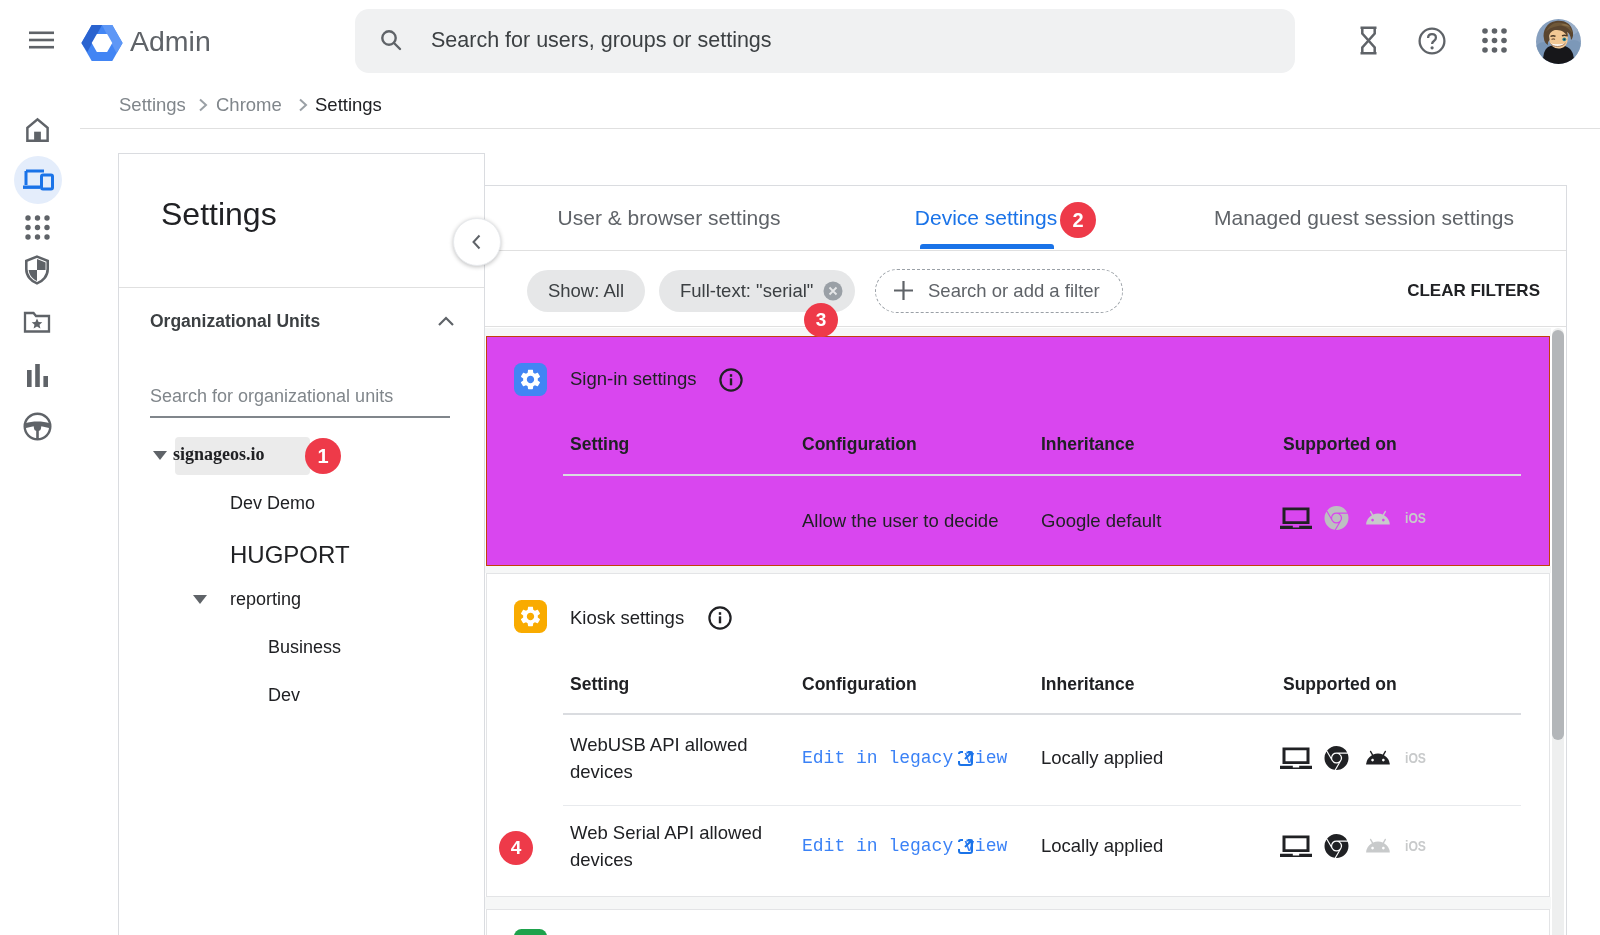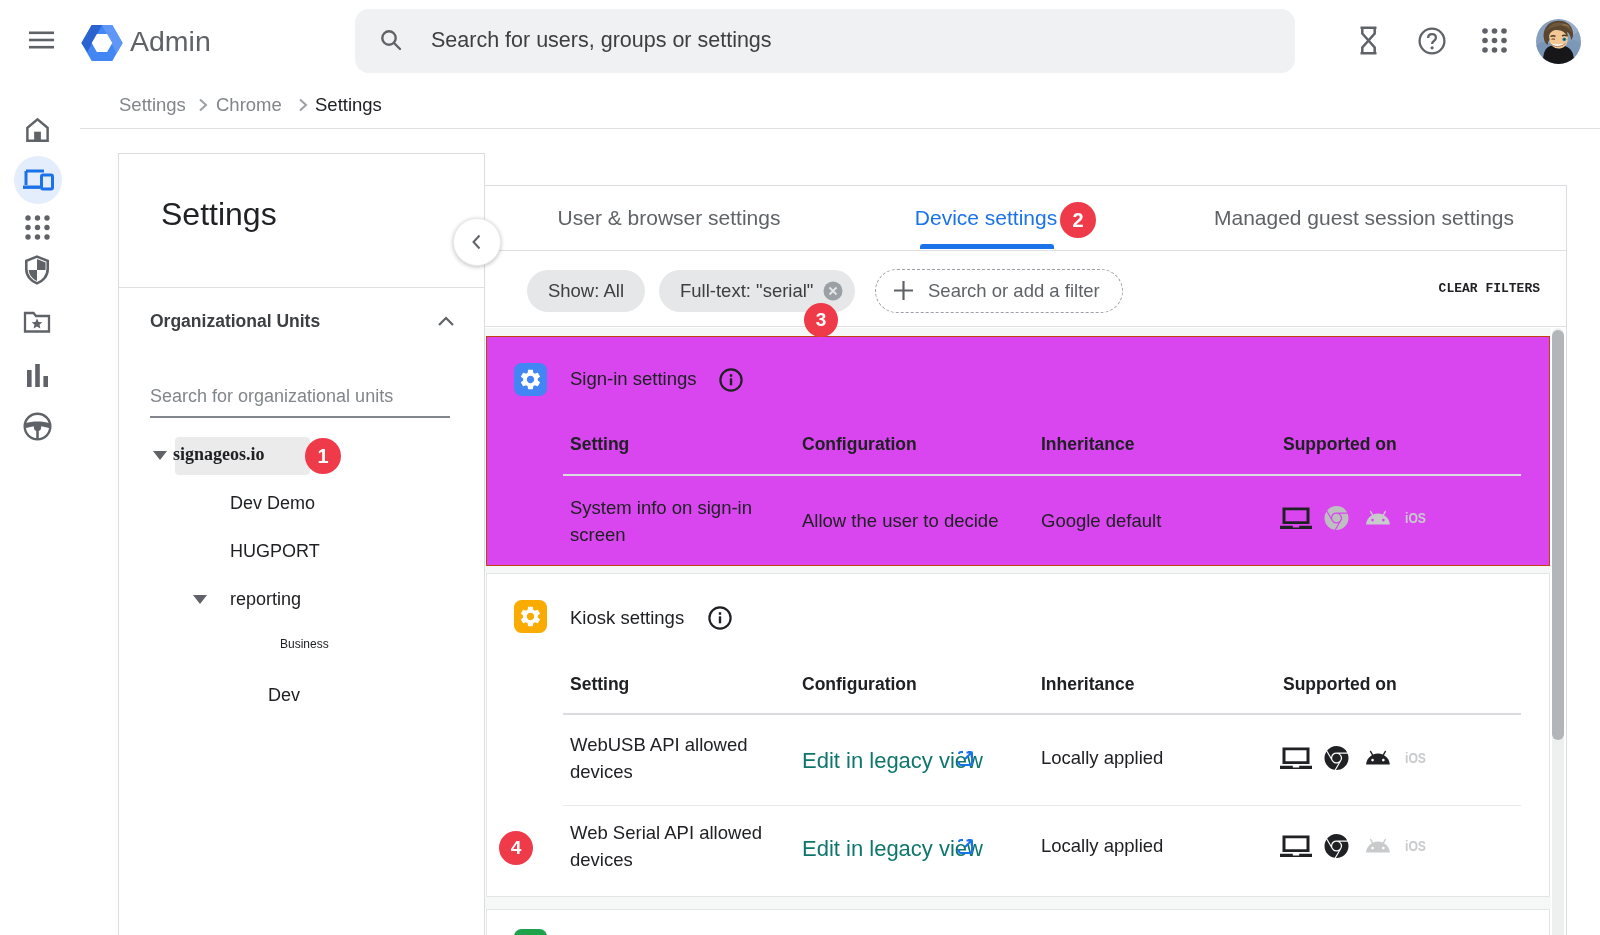--- a/index.html
+++ b/index.html
@@ -2,21 +2,21 @@
 <html><head>
 <meta charset="utf-8">
 <style>
   * { margin:0; padding:0; box-sizing:border-box; }
   html,body { width:1600px; height:935px; overflow:hidden; background:#fff;
     font-family:"Liberation Sans", sans-serif; }
   .abs { position:absolute; }
   svg { display:block; }
   .th { font-size:17.5px; font-weight:700; color:#202124; }
   .td { font-size:18.5px; color:#202124; }
-  .link { font-size:22px; color:#0f766e; }
+  .link { font-size:18px; color:#3b82f6;font-family:Liberation Mono, monospace; }
 </style>
 </head>
 <body>
 <div class="abs" style="left:0;top:0;width:1600px;height:935px;">
 
   <div id="topbar" class="abs" style="left:0;top:0;width:1600px;height:80px;background:#fff;">
 
     <svg class="abs" style="left:29px;top:30px;" width="25" height="20" viewBox="0 0 25 20">
       <rect x="0" y="1.5" width="25" height="2.6" fill="#5f6368"></rect>
       <rect x="0" y="8.7" width="25" height="2.6" fill="#5f6368"></rect>
@@ -164,26 +164,26 @@
     <div class="abs" style="left:31px;top:232px;font-size:18px;color:#80868b;">Search for organizational units</div>
     <div class="abs" style="left:31px;top:262px;width:300px;height:2px;background:#80868b;"></div>
 
     <div class="abs" style="left:56px;top:283px;width:135px;height:38px;border-radius:4px;background:#ebebeb;"></div>
     <svg class="abs" style="left:34px;top:297px;" width="14" height="9" viewBox="0 0 14 9">
         <path d="M0 0 H14 L7 9 Z" fill="#5f6368"></path>
       </svg>
     <div class="abs" style="left:54px;top:290px;font-size:18px;font-weight:700;color:#202124;font-family:Liberation Serif, serif;">signageos.io</div>
     <div class="abs" style="left:186px;top:284px;width:36px;height:36px;border-radius:50%;background:#ee3a49;color:#fff;font-size:20px;font-weight:700;text-align:center;line-height:36px;">1</div>
     <div class="abs" style="left:111px;top:339px;font-size:18px;color:#202124;">Dev Demo</div>
-    <div class="abs" style="left:111px;top:387px;font-size:18px;color:#202124;">HUGPORT</div>
+    <div class="abs" style="left:111px;top:387px;font-size:24px;color:#202124;">HUGPORT</div>
     <svg class="abs" style="left:74px;top:441px;" width="14" height="9" viewBox="0 0 14 9">
         <path d="M0 0 H14 L7 9 Z" fill="#5f6368"></path>
       </svg>
     <div class="abs" style="left:111px;top:435px;font-size:18px;color:#202124;">reporting</div>
-    <div class="abs" style="left:149px;top:483px;font-size:12px;color:#202124;margin-left:12px;">Business</div>
+    <div class="abs" style="left:149px;top:483px;font-size:18px;color:#202124;">Business</div>
     <div class="abs" style="left:149px;top:531px;font-size:18px;color:#202124;">Dev</div>
   </div>
 
   <div id="mainpanel" class="abs" style="left:485px;top:153px;width:1082px;height:782px;background:#fff;border-top:1px solid #dadce0;border-right:1px solid #dadce0;margin-top:32px;">
 
     <div class="abs" style="left:0;top:0;width:1081px;height:65px;border-bottom:1px solid #e0e0e0;">
       <div class="abs" style="left:59px;top:20px;width:250px;text-align:center;font-size:21px;color:#5f6368;">User &amp; browser settings</div>
       <div class="abs" style="left:376px;top:20px;width:250px;text-align:center;font-size:21px;color:#1a73e8;">Device settings</div>
       <div class="abs" style="left:575px;top:16px;width:36px;height:36px;border-radius:50%;background:#ee3a49;color:#fff;font-size:20px;font-weight:700;text-align:center;line-height:36px;">2</div>
       <div class="abs" style="left:435px;top:58px;width:134px;height:5px;background:#1a73e8;border-radius:3px 3px 0 0;"></div>
@@ -198,21 +198,21 @@
       <svg class="abs" style="left:338px;top:30px;" width="20" height="20" viewBox="0 0 20 20">
         <circle cx="10" cy="10" r="9.5" fill="#9aa0a6"></circle>
         <path d="M6.5 6.5 L13.5 13.5 M13.5 6.5 L6.5 13.5" stroke="#e6e7e8" stroke-width="1.8"></path>
       </svg>
       <div class="abs" style="left:319px;top:52px;width:34px;height:34px;border-radius:50%;background:#ee3a49;color:#fff;font-size:19px;font-weight:700;text-align:center;line-height:34px;z-index:5;">3</div>
       <div class="abs" style="left:390px;top:18px;width:248px;height:44px;border-radius:22px;border:1.6px dashed #9aa0a6;"></div>
       <svg class="abs" style="left:408px;top:29px;" width="21" height="21" viewBox="0 0 21 21">
         <path d="M10.5 1 V20 M1 10.5 H20" stroke="#5f6368" stroke-width="2.2"></path>
       </svg>
       <div class="abs" style="left:443px;top:29px;font-size:18.5px;color:#5f6368;">Search or add a filter</div>
-      <div class="abs" style="left:820px;top:30px;width:235px;text-align:right;font-size:13px;font-weight:700;color:#202124;font-family:Liberation Mono, monospace;">CLEAR FILTERS</div>
+      <div class="abs" style="left:820px;top:30px;width:235px;text-align:right;font-size:17px;font-weight:700;color:#202124;">CLEAR FILTERS</div>
     </div>
 
     <div class="abs" style="left:0;top:142px;width:1081px;height:640px;background:#fff;">
       <div class="abs" style="left:0;top:0;width:1066px;height:8px;background:#f6f7f7;"></div>
       <div class="abs" style="left:0;top:238px;width:1066px;height:7px;background:#f6f7f7;"></div>
       <div class="abs" style="left:0;top:569px;width:1066px;height:12px;background:#f6f7f7;"></div>
       <div class="abs" style="left:1067px;top:0;width:12px;height:640px;border-radius:6px;background:#eeefef;"></div>
 
       <div class="abs" style="left:1px;top:8px;width:1064px;height:230px;background:#d946ef;border:1px solid #c2410c;">
         <div class="abs" style="left:27px;top:26px;">
@@ -227,21 +227,20 @@
               <circle cx="12" cy="12" r="10.6" fill="none" stroke="#202124" stroke-width="2.2"></circle>
               <rect x="10.8" y="10.3" width="2.4" height="7" fill="#202124"></rect>
               <rect x="10.8" y="6.2" width="2.4" height="2.6" fill="#202124"></rect>
             </svg>
           </div>
         <div class="abs th" style="left:83px;top:97px;">Setting</div>
         <div class="abs th" style="left:315px;top:97px;">Configuration</div>
         <div class="abs th" style="left:554px;top:97px;">Inheritance</div>
         <div class="abs th" style="left:796px;top:97px;">Supported on</div>
         <div class="abs" style="left:76px;top:137px;width:958px;height:2px;background:#dadce0;"></div>
-        <div class="abs td" style="left:83px;top:157px;width:200px;line-height:27px;">System info on sign-in screen</div>
         <div class="abs td" style="left:315px;top:173px;">Allow the user to decide</div>
         <div class="abs td" style="left:554px;top:173px;">Google default</div>
         <div class="abs" style="left:793px;top:162px;">
             <svg width="160" height="38" viewBox="0 0 160 38">
               <g transform="translate(0,8.5)">
                 <g fill="#202124">
                   <path fill-rule="evenodd" d="M2.5 0 H29.5 V16.5 H2.5 Z M5.5 2.8 V13.7 H26.5 V2.8 Z"></path>
                   <path fill-rule="evenodd" d="M0 18.3 H32 V21.5 H0 Z M12.8 18.3 H19.2 V19.9 H12.8 Z"></path>
                 </g>
               </g>

